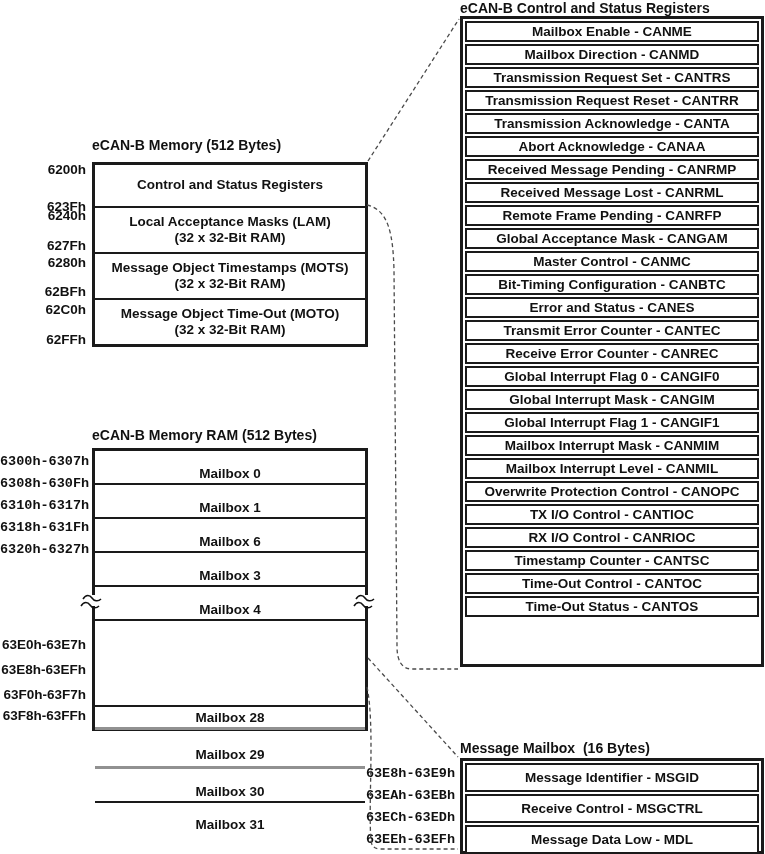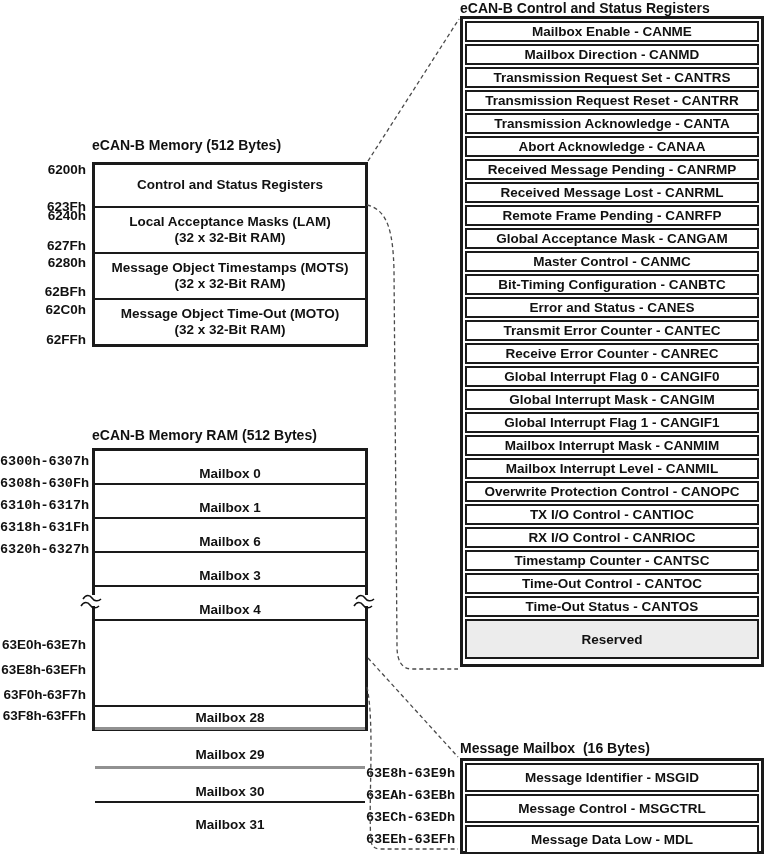--- a/index.html
+++ b/index.html
@@ -246,23 +246,20 @@
         </div>
 
         <div class="cell-row">
           <span>Time-Out Control - CANTOC</span>
         </div>
 
         <div class="cell-row">
           <span>Time-Out Status - CANTOS</span>
         </div>
       </div>
-    <div class="cell-row reserved-row">
-      <span>Reserved</span>
-    </div>
   </div>
 
   <div class="title title-ram">eCAN-B Memory RAM (512 Bytes)</div>
   <div class="ram-box">
     <div class="ram-top">
 
         <div class="ram-row">
           <span>Mailbox 0</span>
         </div>
 
@@ -321,21 +318,21 @@
 
   <div class="title title-det">Message Mailbox  (16 Bytes)</div>
   <div class="boxed-table det-table">
     <div>
 
         <div class="cell-row">
           <span>Message Identifier - MSGID</span>
         </div>
 
         <div class="cell-row">
-          <span>Message Control - MSGCTRL</span>
+          <span>Receive Control - MSGCTRL</span>
         </div>
 
         <div class="cell-row">
           <span>Message Data Low - MDL</span>
         </div>
 
         <div class="cell-row">
           <span>Message Data High - MDH</span>
         </div>
       </div>

